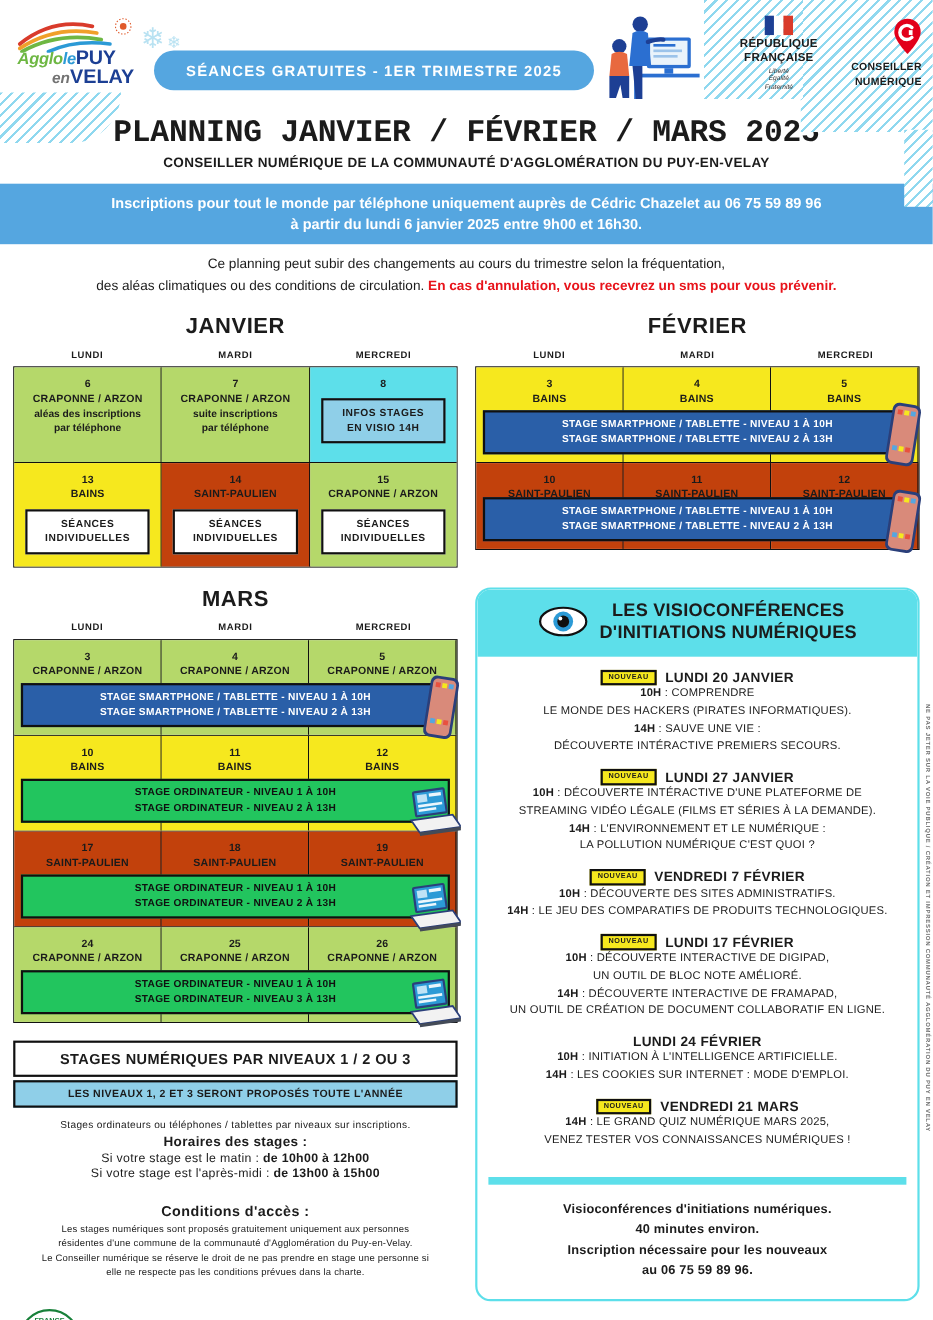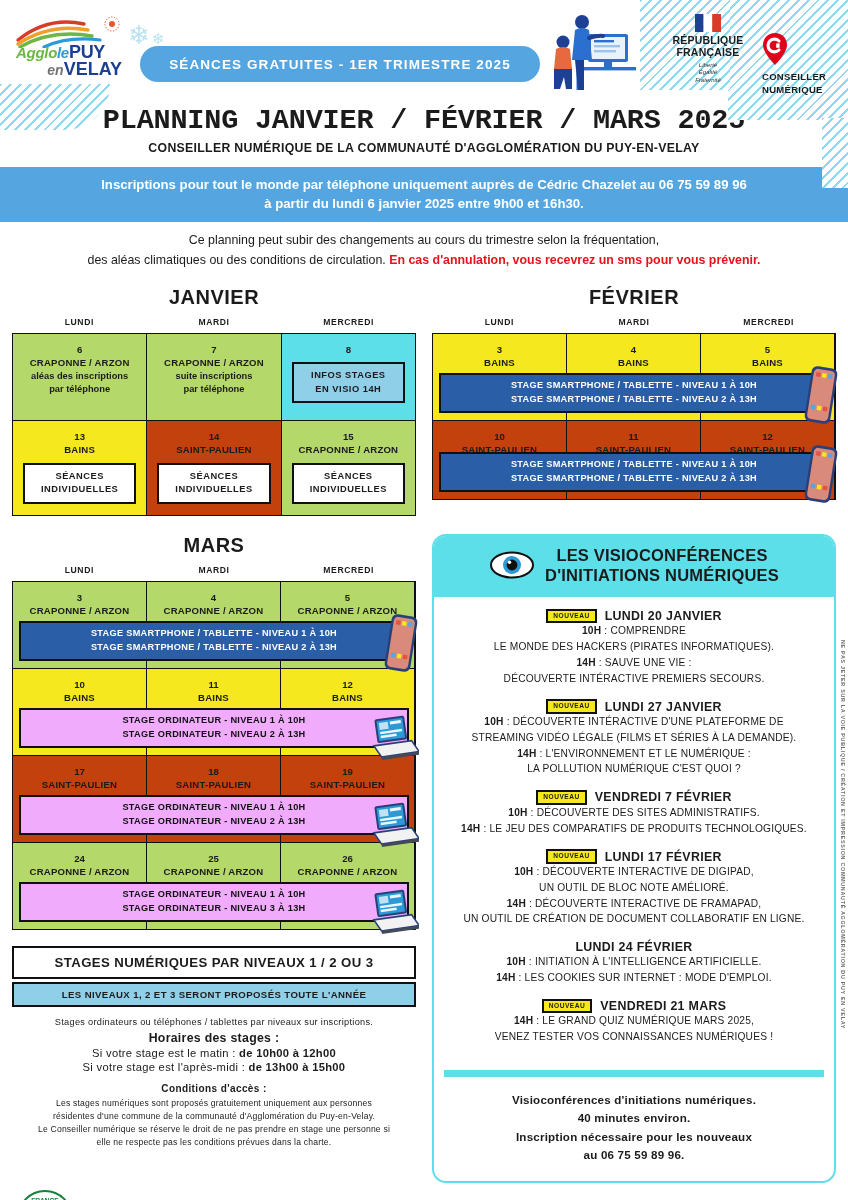--- a/index.html
+++ b/index.html
@@ -46,21 +46,21 @@
     display:flex;align-items:center;justify-content:center;
     color:#fff;font-weight:bold;font-size:13.5px;letter-spacing:1.1px;
   }
 
   .illus{position:absolute;left:548px;top:8px;width:96px;height:84px;}
   .rf-logo{position:absolute;left:660px;top:14px;width:96px;text-align:center;}
   .rf-flag{width:26px;height:18px;margin:0 auto 3px;display:block;}
   .rf-logo .rf-t{font-size:10.5px;font-weight:bold;line-height:1.12;letter-spacing:.2px;}
   .rf-logo .rf-m{font-size:6px;font-style:italic;line-height:1.3;margin-top:3px;color:#333;}
 
-  .cn-logo{position:absolute;left:762px;top:32px;width:76px;text-align:left;}
+  .cn-logo{position:absolute;left:762px;top:16px;width:76px;text-align:right;}
   .cn-logo .cn-t{font-size:9.5px;font-weight:bold;line-height:1.15;letter-spacing:.3px;margin-top:2px;}
 
   
   .title{
     text-align:center;font-size:28.5px;font-weight:bold;letter-spacing:-.2px;margin-top:6px;font-family:Liberation Mono, monospace;
   }
   .subtitle{
     text-align:center;font-size:12.3px;font-weight:bold;letter-spacing:.3px;margin-top:4px;
   }
 
@@ -107,21 +107,21 @@
     background:#8fcfe8;border:2px solid #101010;margin:6px 6px 2px;padding:5px 2px;
     font-size:9.3px;font-weight:bold;line-height:1.45;letter-spacing:.5px;text-align:center;
   }
   
   .bar{
     position:absolute;left:6px;right:6px;bottom:7px;
     border:2px solid #101010;padding:4px 2px;text-align:center;
     font-size:9.2px;font-weight:bold;line-height:1.5;letter-spacing:.3px;z-index:3;
   }
   .bar-blue{background:#2a5fa8;color:#fff;}
-  .bar-lblue{background:#f0abfc;color:#101010;}
+  .bar-lblue{background:#22c55e;color:#101010;}
 
   .devicon{position:absolute;right:-4px;bottom:-6px;z-index:4;}
 
   
   .lower{display:flex;padding:0 12px;margin-top:18px;gap:16px;align-items:flex-start;}
   .col-left{flex:1;}
   .col-right{flex:1;}
 
   
   .stages-title{
@@ -130,21 +130,21 @@
   }
   .stages-sub{
     border:2px solid #101010;background:#8fcfe8;text-align:center;
     font-size:9.6px;font-weight:bold;letter-spacing:.4px;padding:5px 2px;margin-top:3px;
   }
   .stages-body{text-align:center;margin-top:10px;}
   .sb-l1{font-size:9.2px;letter-spacing:.3px;}
   .sb-h{font-size:12.3px;font-weight:bold;letter-spacing:.3px;margin-top:4px;}
   .sb-l{font-size:11.2px;letter-spacing:.3px;margin-top:2px;}
   .sb-l b{font-weight:bold;}
-  .cond-h{font-size:10px;font-weight:bold;margin-top:10px;letter-spacing:.4px;}
+  .cond-h{font-size:13px;font-weight:bold;margin-top:20px;letter-spacing:.4px;}
   .cond-b{font-size:8.6px;line-height:1.55;margin-top:3px;letter-spacing:.2px;}
 
   
   .visio{border:2.5px solid #5ddfea;border-radius:14px;overflow:hidden;background:#fff;}
   .visio-head{
     background:#5ddfea;display:flex;align-items:center;justify-content:center;gap:10px;padding:9px 6px 11px;
   }
   .visio-head .vh-txt{text-align:center;font-size:16.5px;font-weight:bold;line-height:1.25;letter-spacing:.2px;}
   .visio-body{padding:12px 8px 8px;}
   .v-item{text-align:center;margin-bottom:13px;}

